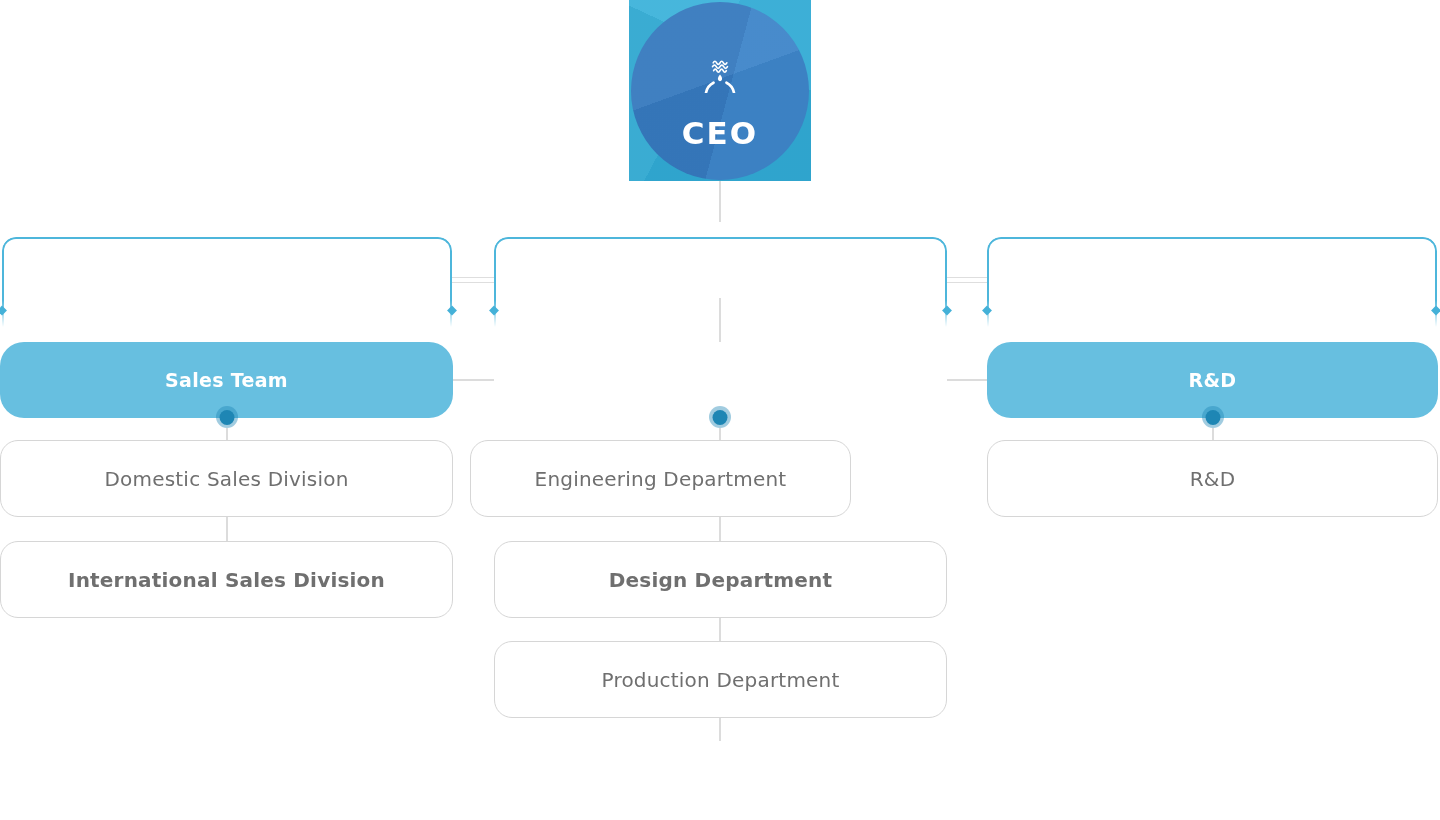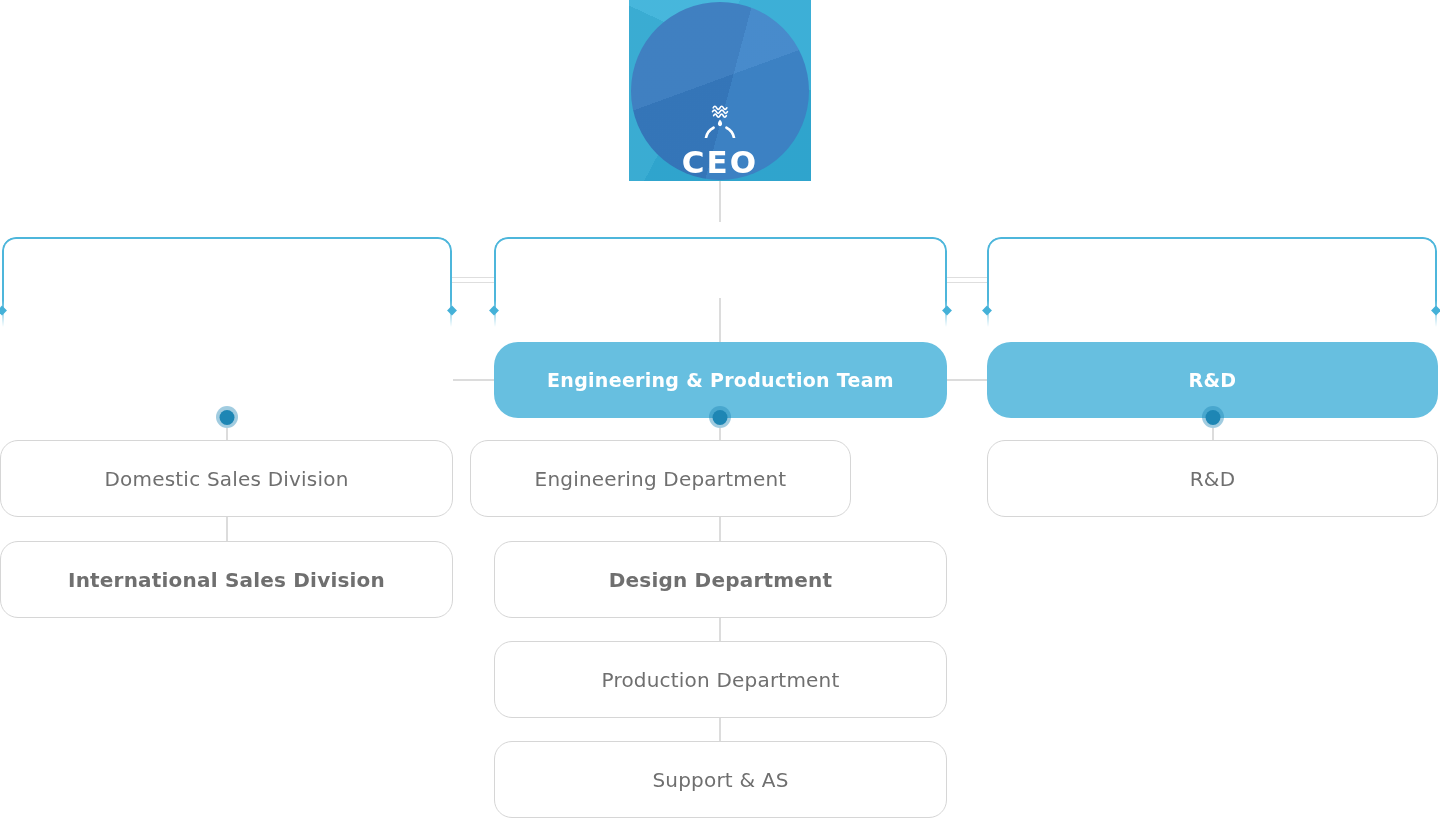--- a/index.html
+++ b/index.html
@@ -12,22 +12,22 @@
     position:absolute;left:629px;top:0;width:182px;height:181px;
     background:
       linear-gradient(205deg, rgba(255,255,255,0.06) 34%, rgba(0,0,0,0.035) 34%),
       linear-gradient(118deg, #3CB2DA 40%, #31AAD4 40%);
   }
   .ceo-circle{
     position:absolute;left:2px;top:2px;width:178px;height:178px;border-radius:50%;
     background:
       linear-gradient(160deg, rgba(255,255,255,0.05) 45%, rgba(0,0,0,0.03) 45%),
       linear-gradient(105deg, #3679BE 54%, #3E85C9 54%);
-    display:flex;flex-direction:column;align-items:center;justify-content:flex-end;
-    padding-top:45px;box-sizing:border-box;
+    display:flex;flex-direction:column;align-items:center;justify-content:flex-start;
+    padding-top:45px;box-sizing:border-box;gap:16px;
   }
   .ceo-label{
     margin-top:6px;color:#ffffff;font-size:31px;font-weight:600;letter-spacing:2px;
   }
   
   .vline{position:absolute;width:1.5px;background:#dcdcdc;}
   .hline{position:absolute;height:1.5px;background:#dcdcdc;}
   .link-band{
     position:absolute;top:277px;height:4px;background:#ffffff;
     border-top:1.5px solid #dedede;border-bottom:1.5px solid #dedede;
@@ -99,22 +99,22 @@
   <div class="edge-marker" style="left:947px;"></div>
   <div class="edge-marker" style="left:987px;"></div>
   <div class="edge-marker" style="left:1436px;"></div>
 
   <div class="link-band" style="left:452px;width:42px;"></div>
   <div class="link-band" style="left:947px;width:40px;"></div>
 
 
   <div class="vline" style="left:719px;top:298px;height:44px;"></div>
 
-  <div class="branch-bar" style="left:494px;width:453px;">
-    <span>Engineering &amp; Production Team</span>
+  <div class="branch-bar" style="left:0;width:453px;">
+    <span>Sales Team</span>
   </div>
   <div class="branch-bar" style="left:987px;width:451px;">
     <span>R&amp;D</span>
   </div>
 
   <div class="hline" style="left:453px;top:379px;width:41px;"></div>
   <div class="hline" style="left:947px;top:379px;width:40px;"></div>
 
   <div class="dot-outer" style="left:226.5px;"></div>
   <div class="dot-inner" style="left:226.5px;"></div>
@@ -140,21 +140,18 @@
   </div>
   <div class="vline" style="left:719px;top:517px;height:24px;"></div>
   <div class="card" style="left:494px;top:541px;width:453px;font-weight:bold;">
     <span>Design Department</span>
   </div>
   <div class="vline" style="left:719px;top:618px;height:23px;"></div>
   <div class="card" style="left:494px;top:641px;width:453px;">
     <span>Production Department</span>
   </div>
   <div class="vline" style="left:719px;top:718px;height:23px;"></div>
-  <div class="card" style="left:494px;top:741px;width:453px;">
-    <span>Support &amp; AS</span>
-  </div>
 
   <div class="card" style="left:987px;top:440px;width:451px;">
     <span>R&amp;D</span>
   </div>
 
 </div>
 
 </body></html>

